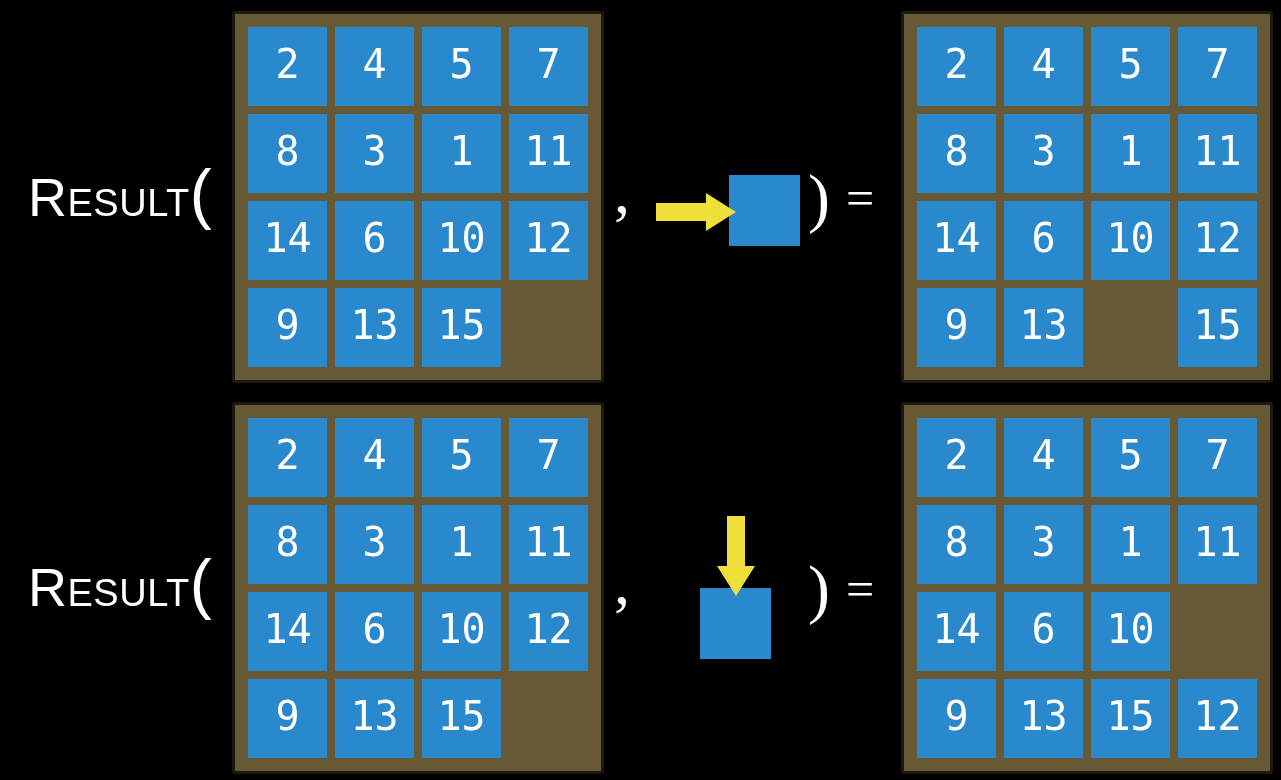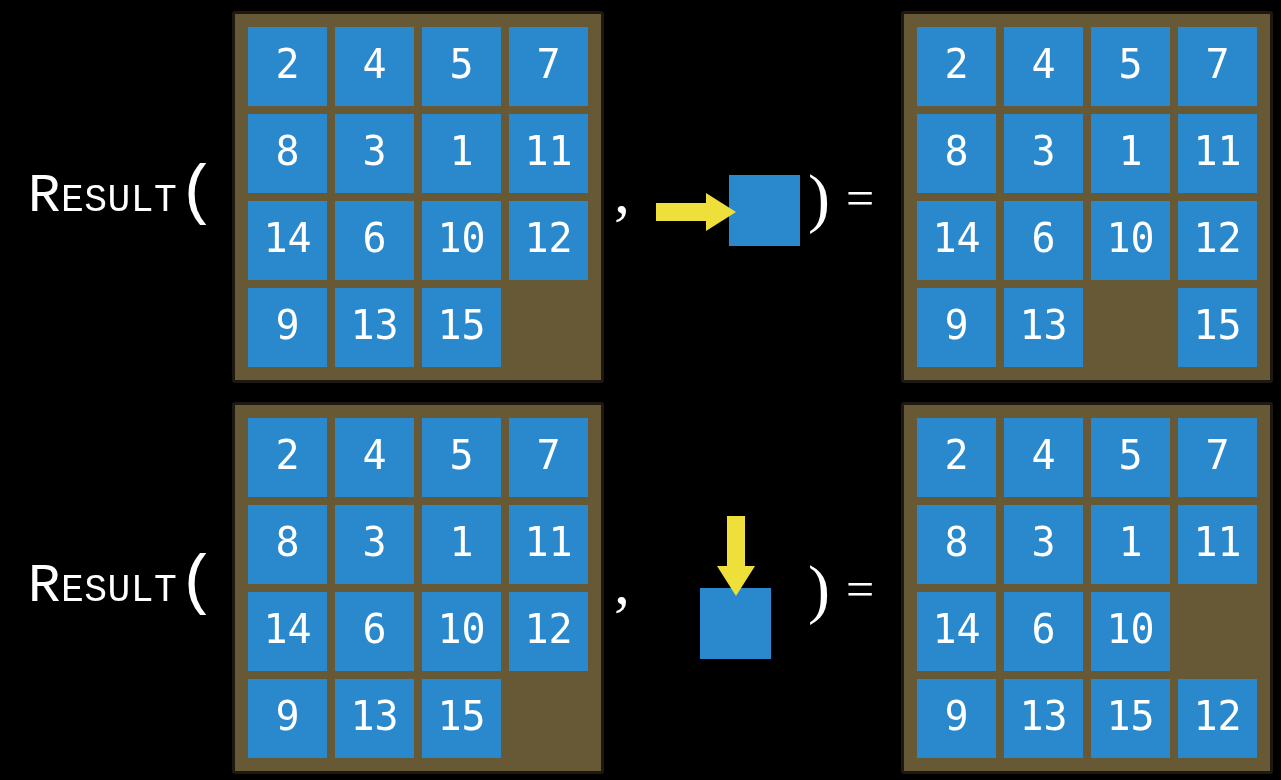--- a/index.html
+++ b/index.html
@@ -15,21 +15,21 @@
     width: 1281px;
     height: 780px;
     background: var(--bg, #000);
     font-family: "Liberation Serif", serif;
   }
   
   .result-label {
     position: absolute;
     white-space: nowrap;
     color: var(--text-white, #fff);
-    font-family: Liberation Mono, monospace;
+    font-family: Liberation Sans, sans-serif;
     font-variant: small-caps;
     font-size: 54px;
     line-height: 54px;
     letter-spacing: 0.5px;
   }
   .big-paren {
     font-variant: normal;
     font-size: 66px;
     line-height: 0;
   }

